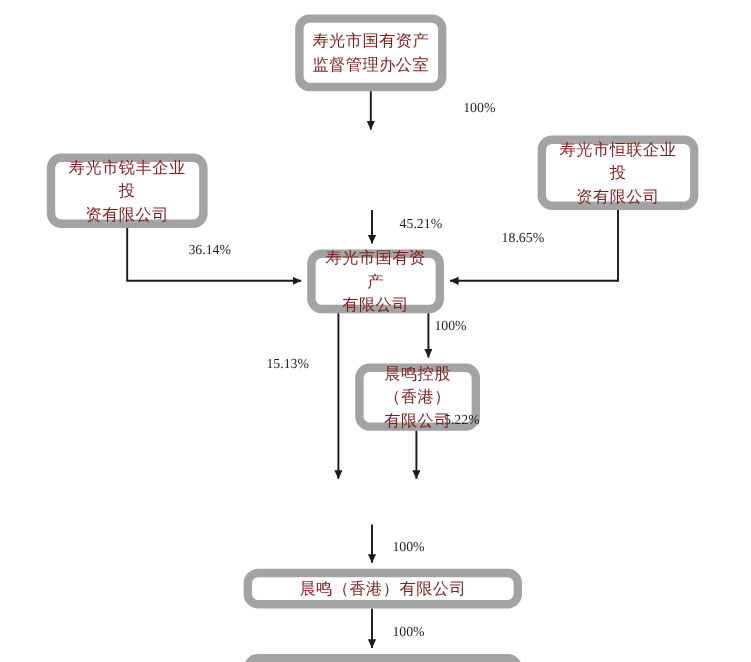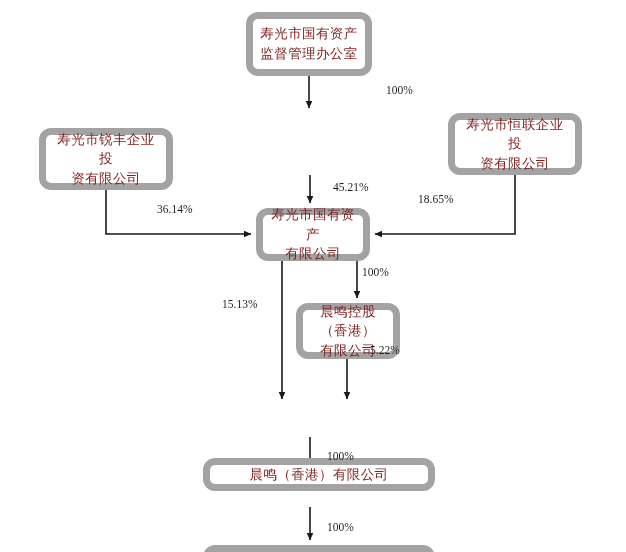--- a/index.html
+++ b/index.html
@@ -104,21 +104,21 @@
     <span class="node-inner">寿光市国有资产
 有限公司</span>
   </div>
 
   <div class="node" style="left:296px; top:303px; width:104px; height:56px;">
     <span class="node-inner">晨鸣控股（香港）
 有限公司</span>
   </div>
 
 
-  <div class="node" style="left:203px; top:458px; width:232px; height:33px;">
+  <div class="node" style="left:203px; top:474px; width:232px; height:33px;">
     <span class="node-inner">晨鸣（香港）有限公司</span>
   </div>
 
   <div class="node" style="left:203px; top:545px; width:232px; height:33px;">
     <span class="node-inner">山东晨鸣融资租赁有限公司</span>
   </div>
 
   <div class="edge-label" style="left:386px; top:84px;">100%</div>
   <div class="edge-label" style="left:333px; top:181px;">45.21%</div>
   <div class="edge-label" style="left:157px; top:203px;">36.14%</div>

